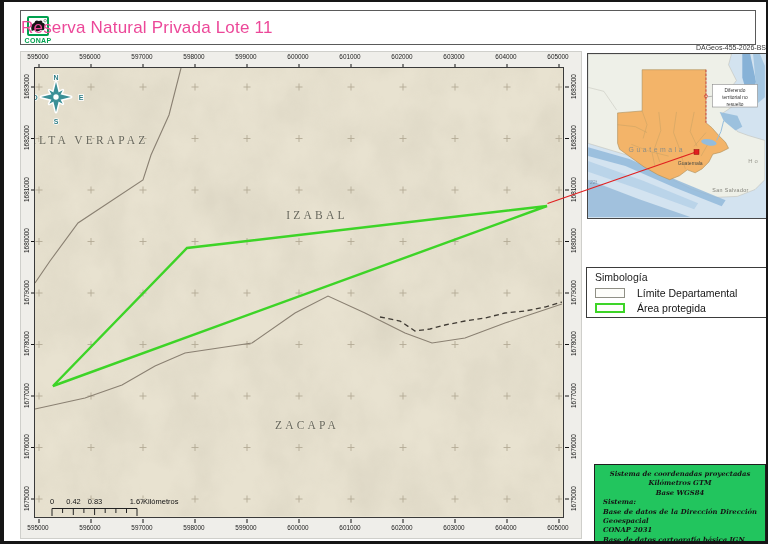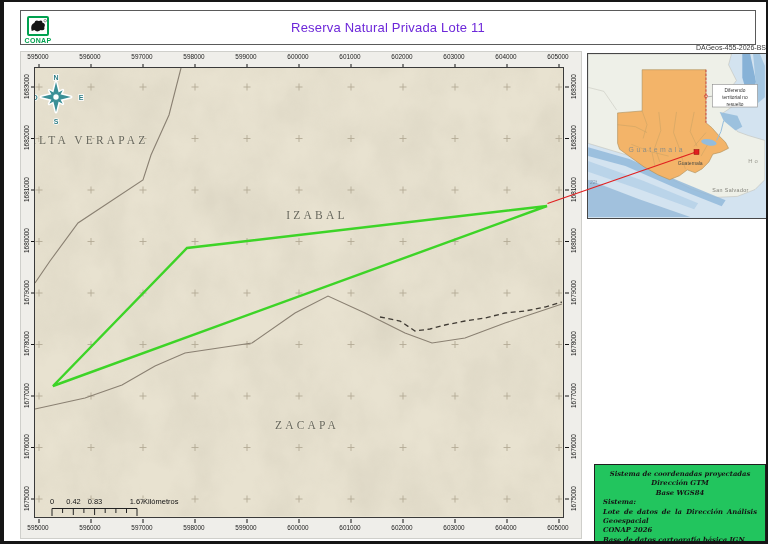--- a/index.html
+++ b/index.html
@@ -7,22 +7,22 @@
   #page{position:relative;width:768px;height:544px;background:#fff;
     border:2px solid #161616;border-left-width:4px;border-bottom-width:3px;
     overflow:hidden;font-family:"Liberation Sans",sans-serif}
 
   
   #header{position:absolute;left:16px;top:8px;width:736px;height:35px;background:#fff;border:1px solid #5a5a5a}
   #logo-box{position:absolute;left:6px;top:5px;width:22px;height:20px;border:2px solid #00a14f;border-radius:2px;
     background:#fff;display:flex;align-items:center;justify-content:center}
   #logo-caption{position:absolute;left:-2px;top:26px;width:38px;text-align:center;font-size:7px;font-weight:bold;
     color:#00a14f;letter-spacing:.3px}
-  #map-title{position:absolute;left:0;top:0;width:100%;text-align:center;line-height:34px;
-    font-size:13px;color:#6d28d9;letter-spacing:.2px}
+  #map-title{position:absolute;left:0;top:0;width:100%;text-align:left;line-height:34px;
+    font-size:17px;color:#ec4899;letter-spacing:.2px}
   #doc-code{position:absolute;left:583px;top:42px;width:179px;text-align:right;font-size:7px;color:#3a3a3a}
 
   
   #band{position:absolute;left:16px;top:49px;width:562px;height:488px;background:#efeeea;border:1px solid #cfcfcb}
   #band-svg{position:absolute;left:0;top:0}
   #map-area{position:absolute;left:30px;top:65px;width:530px;height:451px;border:1.5px solid #3a3a3a;background:#e8e2d0}
   .ax{position:absolute;width:40px;text-align:center;font-size:6.4px;line-height:8px;color:#1c1c1c}
   .ay{position:absolute;width:44px;text-align:center;font-size:6.4px;line-height:9px;color:#1c1c1c;transform:rotate(-90deg)}
 
   
@@ -163,28 +163,39 @@
       </g>
 
       <text x="70" y="100" text-anchor="middle" font-size="7" letter-spacing="2.6" fill="#8f8f85" style="paint-order:stroke" stroke="#f3b469" stroke-width="0.8">Guatemala</text>
       <text x="104" y="113" text-anchor="middle" font-size="5.2" fill="#4c4c46">Guatemala</text>
       <text x="145" y="141" text-anchor="middle" font-size="5.4" fill="#82827a" letter-spacing="0.4">San Salvador</text>
       <text x="163" y="111" font-size="6" fill="#9a9a90" letter-spacing="2">Ho</text>
       <text x="2" y="132" font-size="5" font-style="italic" fill="#7e93a8">22t</text>
     </svg>
   </div>
 
+  <div id="legend-box">
+    <div id="legend-title">Simbología</div>
+    <div class="legend-row">
+      <div class="swatch gray"></div>
+      <div class="legend-label">Límite Departamental</div>
+    </div>
+    <div class="legend-row">
+      <div class="swatch green"></div>
+      <div class="legend-label">Área protegida</div>
+    </div>
+  </div>
 
   <div id="credits-box">
     <div class="cr-c">Sistema de coordenadas proyectadas</div>
-    <div class="cr-c">Dirección GTM</div>
+    <div class="cr-c">Kilómetros GTM</div>
     <div class="cr-c">Base WGS84</div>
     <div>Sistema:</div>
-    <div class="cr-j">Lote de datos de la Dirección Análisis Geoespacial</div>
-    <div>CONAP 2026</div>
+    <div class="cr-j">Base de datos de la Dirección Dirección Geoespacial</div>
+    <div>CONAP 2031</div>
     <div>Base de datos cartografía básica IGN 2010</div>
   </div>
 
   <svg id="red-overlay" width="768" height="544" viewBox="0 0 768 544">
     <line x1="543.5" y1="201.5" x2="692" y2="150" stroke="#e01f1f" stroke-width="1.2"></line>
     <rect x="690" y="147.5" width="5" height="5" fill="#e01f1f" stroke="#8e0f0f" stroke-width="0.5"></rect>
   </svg>
 
 <span class="ax" style="left: 14px; top: 51px;">595000</span>
     <span class="ax" style="left: 14px; top: 522px;">595000</span>

